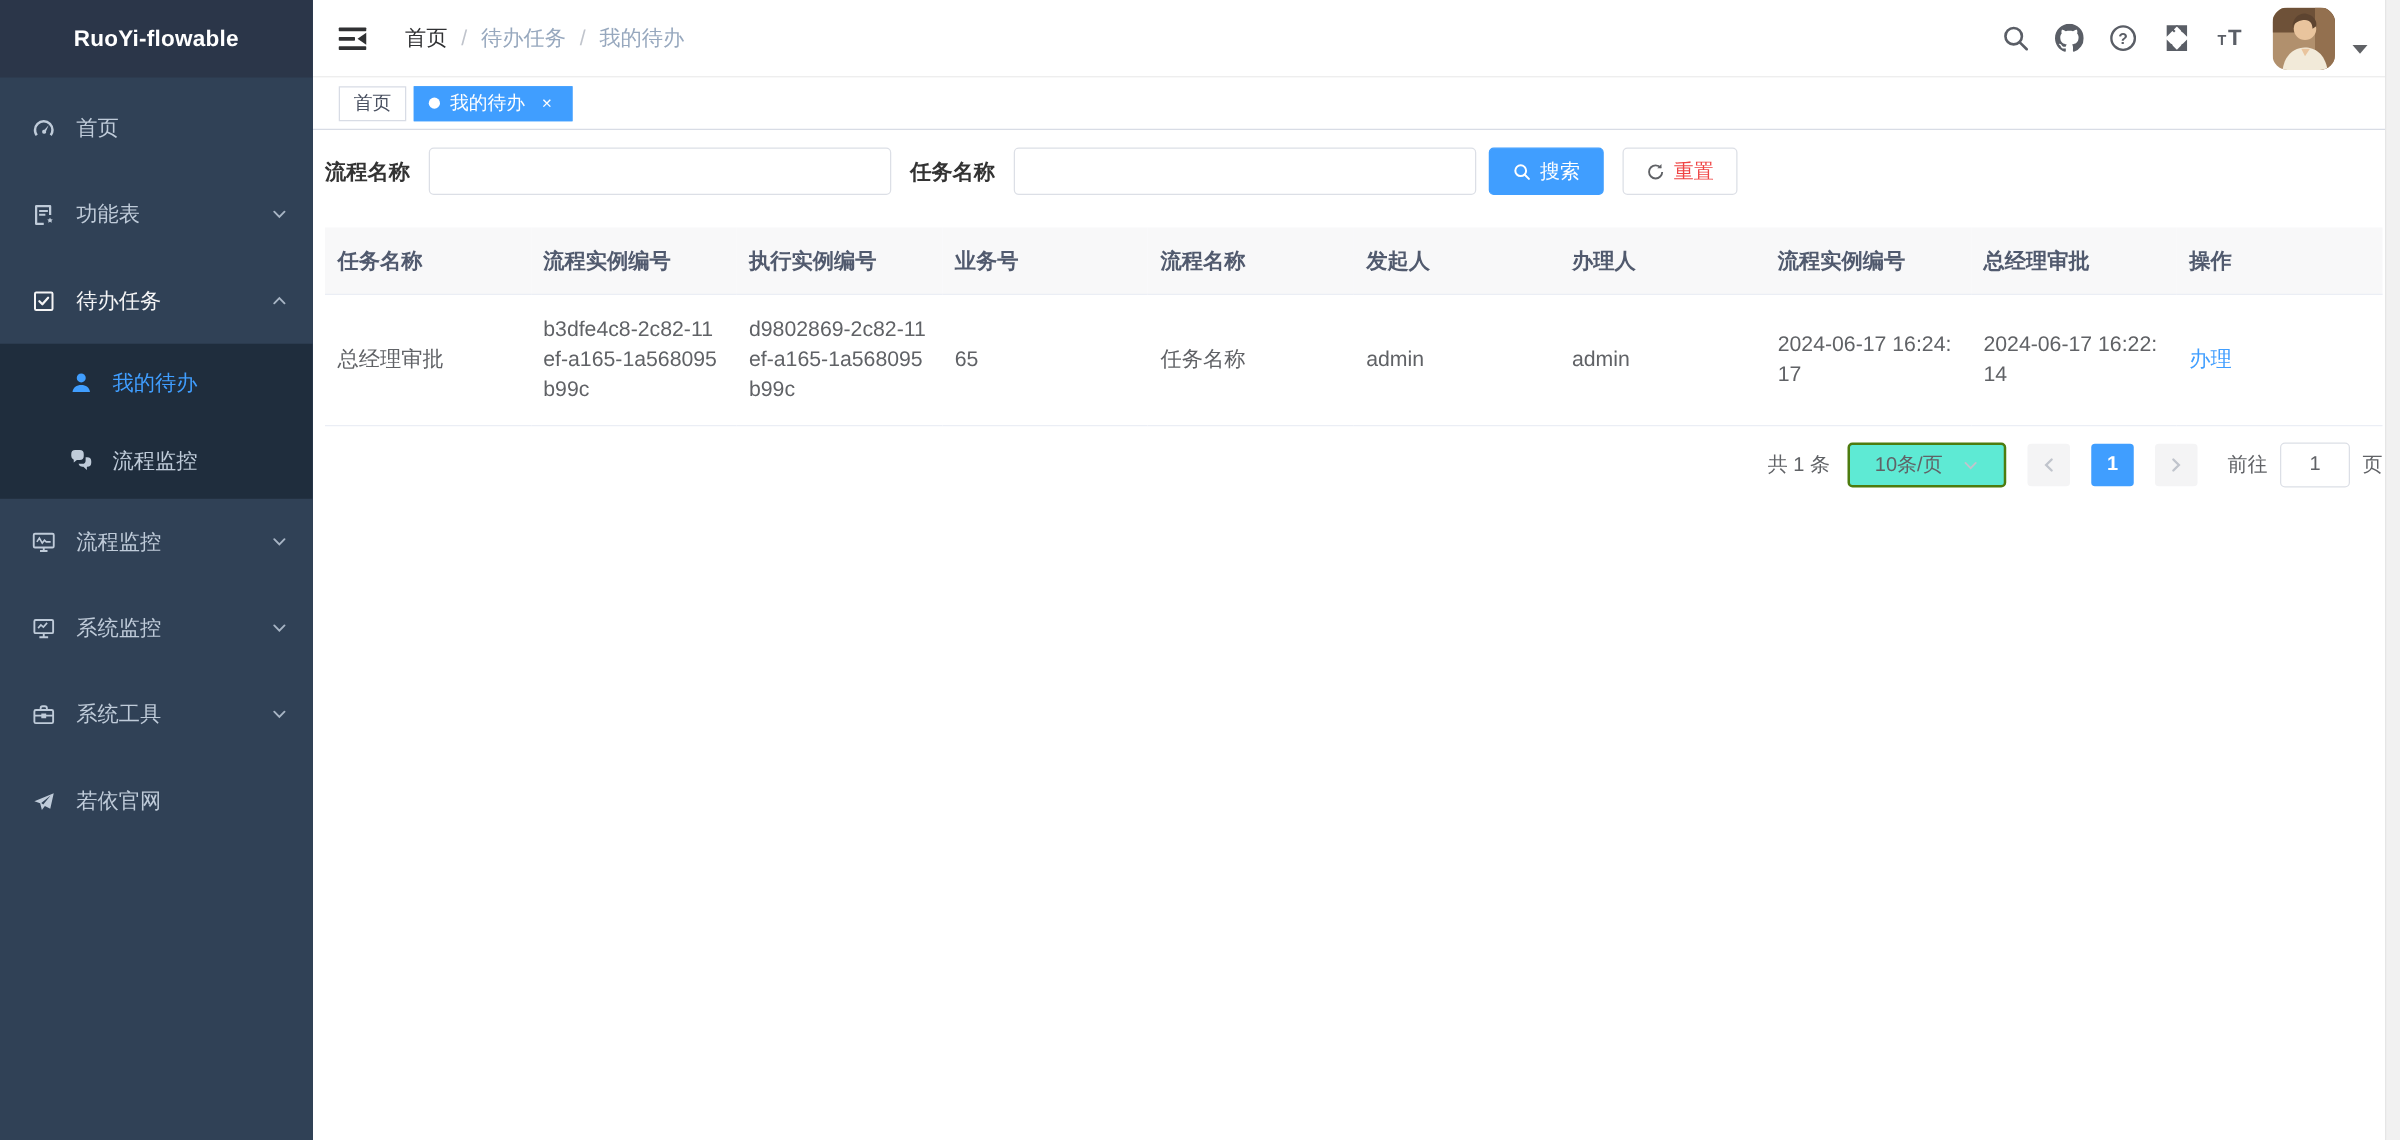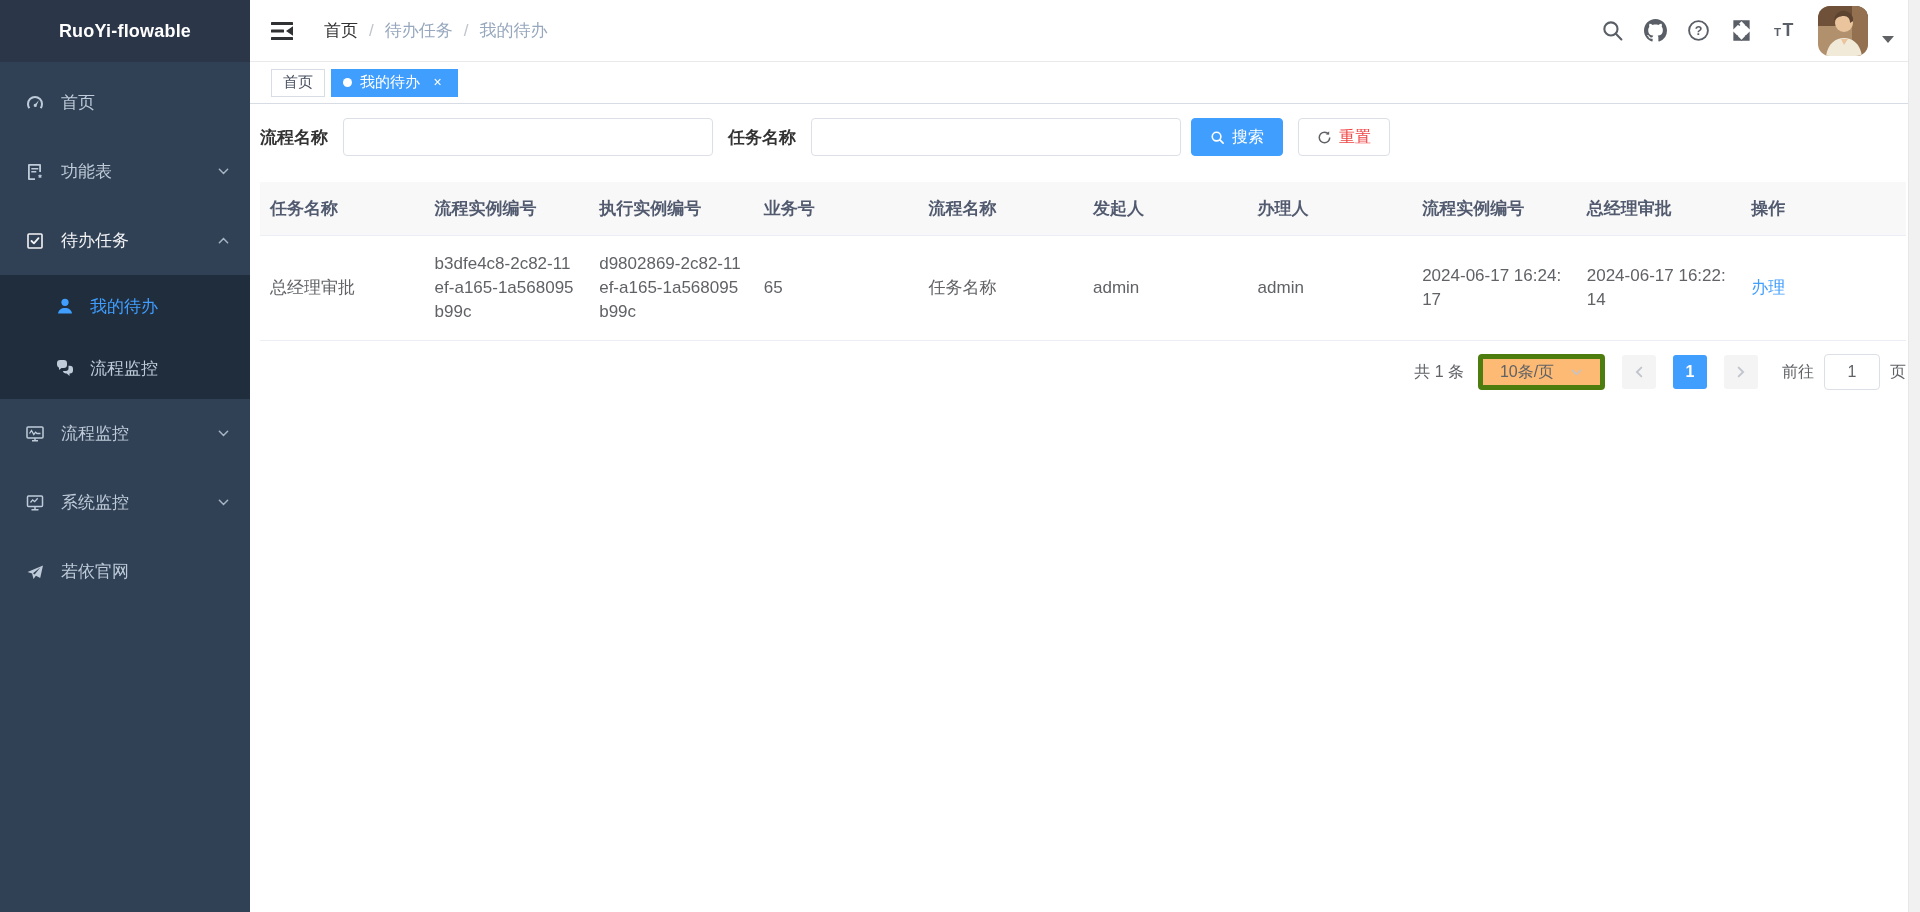--- a/index.html
+++ b/index.html
@@ -72,23 +72,23 @@
   .grid th { background:#f8f8f9; color:#515a6e; font-weight:bold; font-size:17px; text-align:left;
     padding:15px 10px; border-bottom:1px solid #ebeef5; }
   .grid td { color:#606266; font-size:17px; padding:16px 10px; line-height:24px;
     border-bottom:1px solid #ebeef5; word-break:break-all; vertical-align:middle; }
   .grid .link { color:#409EFF; cursor:pointer; text-decoration:none; }
 
   
   .pagination { display:flex; align-items:center; justify-content:flex-end; margin-top:13px;
     color:#606266; font-size:16px; }
   .pg-total { margin-right:14px;text-align:center; }
-  .pg-select { width:127px; height:36px; border:5px solid #4d7c0f; border-radius:4px;
+  .pg-select { width:127px; height:36px; border:2px solid #4d7c0f; border-radius:4px;
     display:flex; align-items:center; justify-content:center; gap:16px; color:#606266;
-    background:#fdba74; cursor:pointer; }
+    background:#5eead4; cursor:pointer; }
   .pg-select svg { width:13px; height:13px; color:#c0c4cc; }
   .pg-btn { min-width:34px; height:34px; border-radius:3px; background:#f4f4f5; color:#c0c4cc;
     display:inline-flex; align-items:center; justify-content:center; margin-left:17px; cursor:pointer; }
   .pg-btn svg { width:14px; height:14px; }
   .pg-btn.page-active { background:#409EFF; color:#fff; font-weight:bold; font-size:16px; }
   .pg-goto { margin-left:24px; }
   .pg-input { width:56px; height:36px; border:1px solid #dcdfe6; border-radius:4px;
     text-align:center; font-size:16px; color:#606266; margin:0 10px; outline:none; }
 
   
@@ -192,20 +192,35 @@
           </svg>
       </span>
       <span>系统监控</span>
       <span class="chev">
         <svg viewBox="0 0 12 12">
             <path d="M2.2 4l3.8 3.8L9.8 4" fill="none" stroke="currentColor" stroke-width="1.4" stroke-linecap="round"></path>
           </svg>
       </span>
     </div>
 
+    <div class="menu-item">
+      <span class="mi-icon">
+        <svg viewBox="0 0 20 20">
+            <rect x="2.5" y="6" width="15" height="10.5" rx="1.2" fill="none" stroke="currentColor" stroke-width="1.5"></rect>
+            <path d="M7.5 6V4.6A1.6 1.6 0 0 1 9.1 3h1.8a1.6 1.6 0 0 1 1.6 1.6V6" fill="none" stroke="currentColor" stroke-width="1.5"></path>
+            <path d="M2.5 10.5h15M8.7 9.5h2.6v2.4H8.7z" stroke="currentColor" stroke-width="1.3" fill="none"></path>
+          </svg>
+      </span>
+      <span>系统工具</span>
+      <span class="chev">
+        <svg viewBox="0 0 12 12">
+            <path d="M2.2 4l3.8 3.8L9.8 4" fill="none" stroke="currentColor" stroke-width="1.4" stroke-linecap="round"></path>
+          </svg>
+      </span>
+    </div>
 
     <div class="menu-item">
       <span class="mi-icon">
         <svg viewBox="0 0 20 20" fill="currentColor">
             <path d="M18 3.5L2.5 10l4.6 1.6L8.5 17l2.4-3.2 4.3 2.2zM8 11.3l7.5-6-5.9 7.2z"></path>
           </svg>
       </span>
       <span>若依官网</span>
     </div>
 

